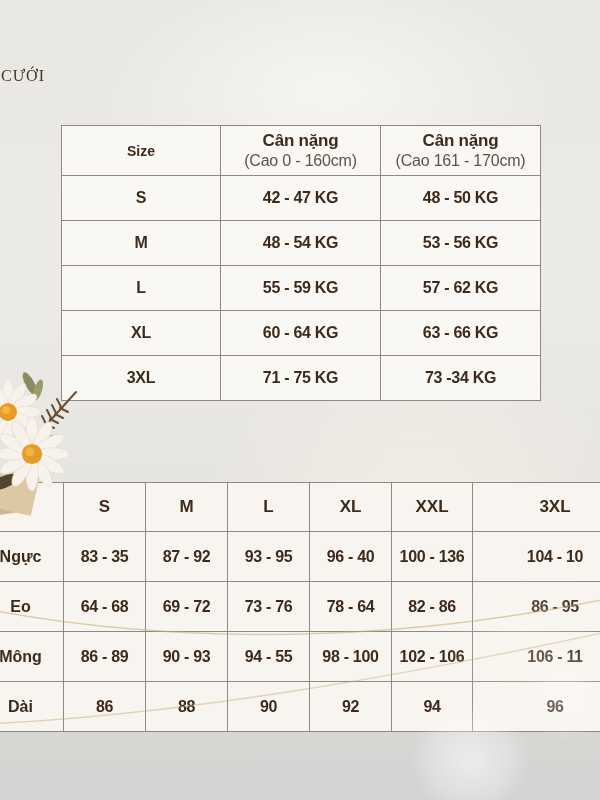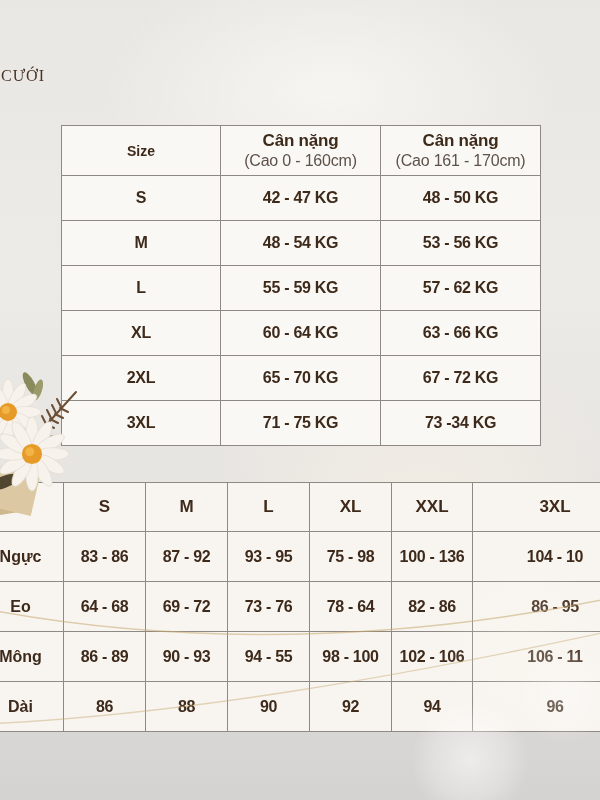--- a/index.html
+++ b/index.html
@@ -92,25 +92,20 @@
         <td class="val">L</td>
         <td class="val">55 - 59 KG</td>
         <td class="val">57 - 62 KG</td>
       </tr>
       <tr>
         <td class="val">XL</td>
         <td class="val">60 - 64 KG</td>
         <td class="val">63 - 66 KG</td>
       </tr>
       <tr>
-        <td class="val">2XL</td>
-        <td class="val">65 - 70 KG</td>
-        <td class="val">67 - 72 KG</td>
-      </tr>
-      <tr>
         <td class="val">3XL</td>
         <td class="val">71 - 75 KG</td>
         <td class="val">73 -34 KG</td>
       </tr>
     </tbody>
   </table>
 
   <table class="t2">
     <colgroup>
       <col style="width:86px">
@@ -128,24 +123,24 @@
         <th class="col-head">M</th>
         <th class="col-head">L</th>
         <th class="col-head">XL</th>
         <th class="col-head">XXL</th>
         <th class="col-head">3XL</th>
       </tr>
     </thead>
     <tbody>
       <tr>
         <td class="row-label">Ngực</td>
-        <td class="val">83 - 86</td>
+        <td class="val">83 - 35</td>
         <td class="val">87 - 92</td>
         <td class="val">93 - 95</td>
-        <td class="val">75 - 98</td>
+        <td class="val">96 - 40</td>
         <td class="val">100 - 136</td>
         <td class="val">104 - 10</td>
       </tr>
       <tr>
         <td class="row-label">Eo</td>
         <td class="val">64 - 68</td>
         <td class="val">69 - 72</td>
         <td class="val">73 - 76</td>
         <td class="val">78 - 64</td>
         <td class="val">82 - 86</td>

